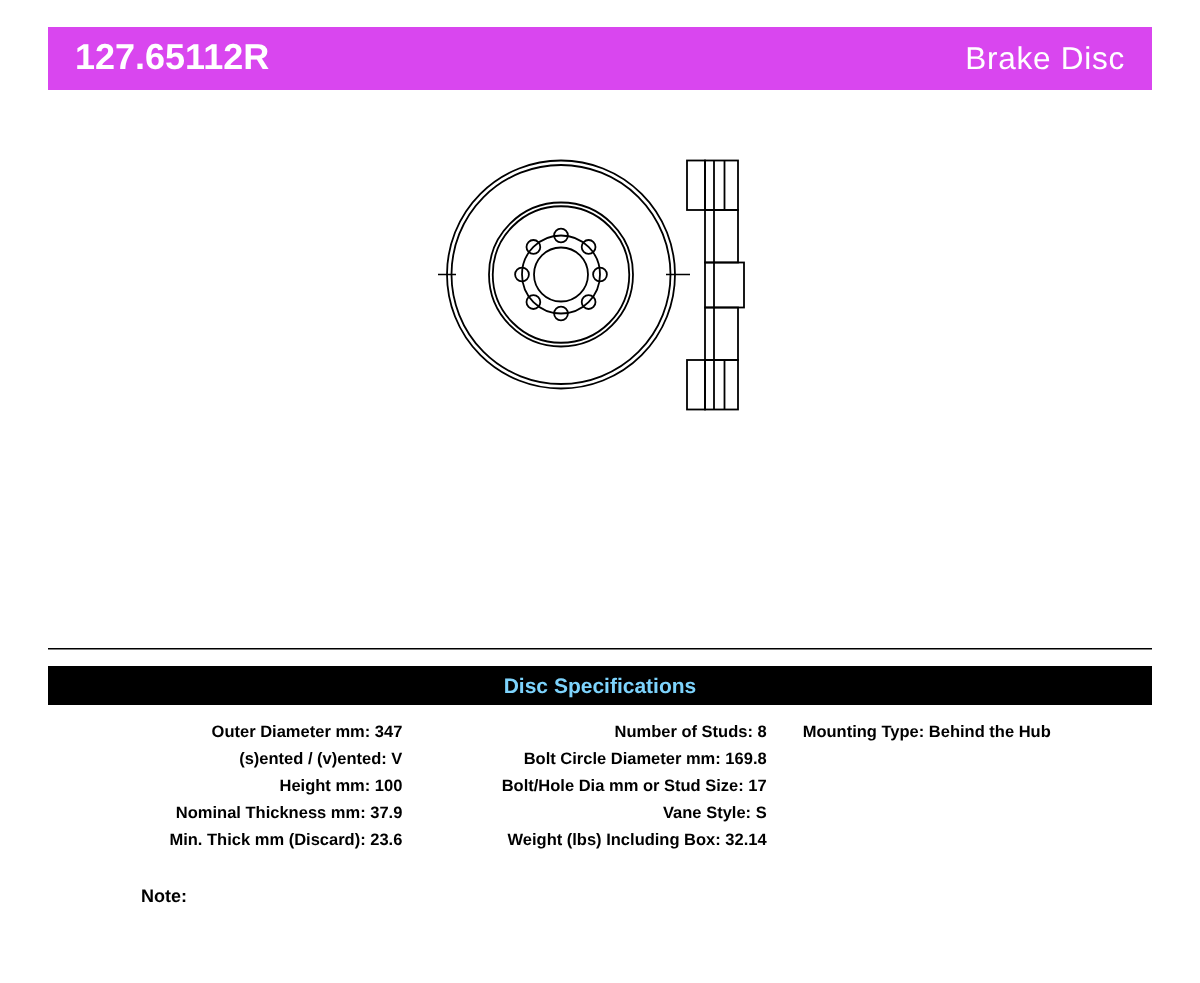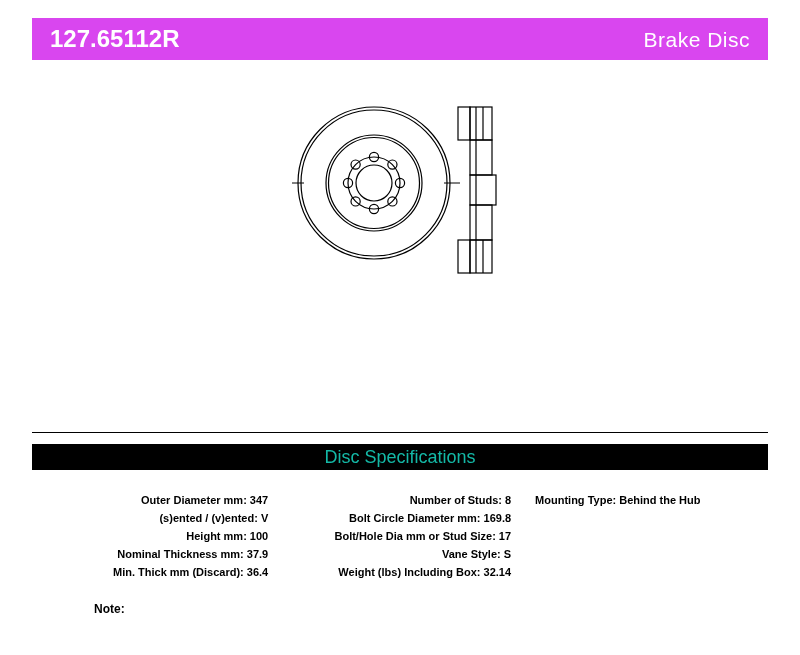--- a/index.html
+++ b/index.html
@@ -62,27 +62,27 @@
     width: 736px;
   }
   .specs-title-bar {
     background: #000000;
     height: 26px;
     display: flex;
     align-items: center;
     justify-content: center;
   }
   .specs-title {
-    color: #14b8a6;
-    font-size: 18px;
-    font-weight: normal;
+    color: #7dd3fc;
+    font-size: 14px;
+    font-weight: bold;
   }
   .specs-columns {
     display: flex;
-    margin-top: 22px;
+    margin-top: 10px;
     font-size: 11px;
   }
   .col {
     box-sizing: border-box;
   }
   .col-left {
     width: 34%;
     text-align: right;
     padding-right: 14px;
   }
@@ -183,21 +183,21 @@
   <div class="specs-title-bar">
     <span class="specs-title">Disc Specifications</span>
   </div>
 
   <div class="specs-columns">
     <div class="col col-left">
       <div class="spec-line">Outer Diameter mm: 347</div>
       <div class="spec-line">(s)ented / (v)ented: V</div>
       <div class="spec-line">Height mm: 100</div>
       <div class="spec-line">Nominal Thickness mm: 37.9</div>
-      <div class="spec-line">Min. Thick mm (Discard): 36.4</div>
+      <div class="spec-line">Min. Thick mm (Discard): 23.6</div>
     </div>
 
     <div class="col col-mid">
       <div class="spec-line">Number of Studs: 8</div>
       <div class="spec-line">Bolt Circle Diameter mm: 169.8</div>
       <div class="spec-line">Bolt/Hole Dia mm or Stud Size: 17</div>
       <div class="spec-line">Vane Style: S</div>
       <div class="spec-line">Weight (lbs) Including Box: 32.14</div>
     </div>
 

